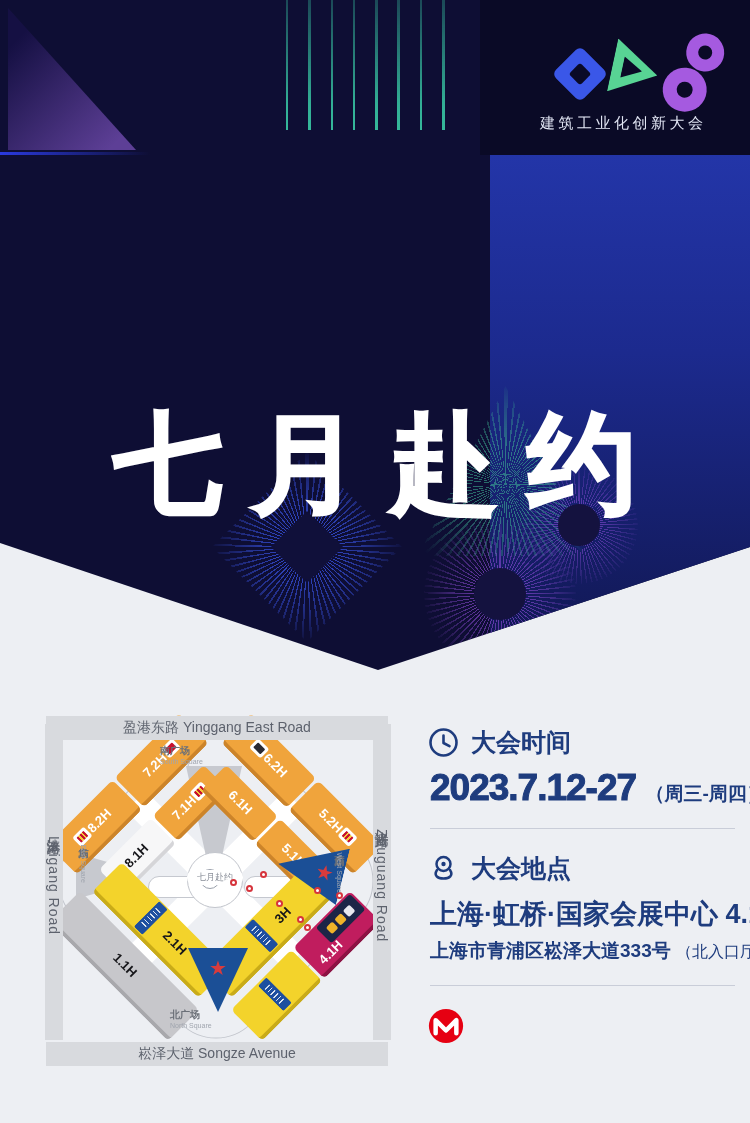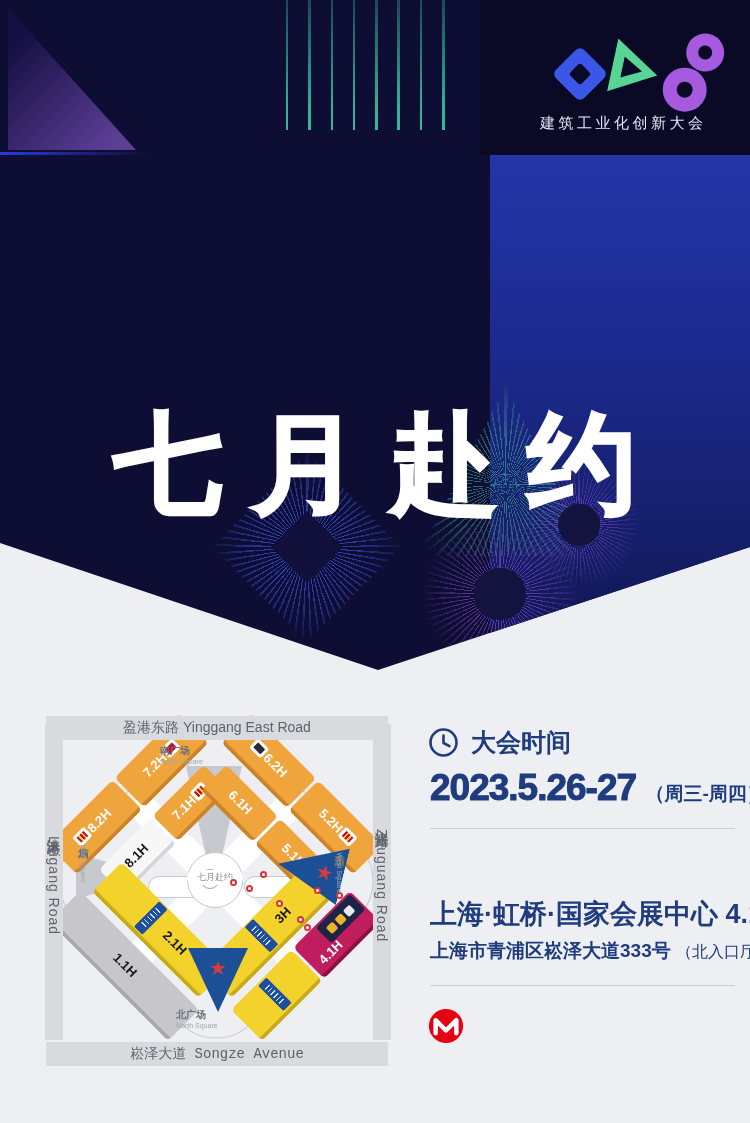--- a/index.html
+++ b/index.html
@@ -308,49 +308,57 @@
     <div class="dot" style="left:257px;top:206px;"></div>
     <div class="dot" style="left:274px;top:177px;"></div>
     <div class="dot" style="left:296px;top:182px;"></div>
     <div class="dot" style="left:264px;top:214px;"></div>
     <div class="dot" style="left:190px;top:169px;"></div>
 
     <div class="sq-label" style="left:120px;top:34px;width:110px;">
       <span class="cn">南广场</span>
         <span class="en">South Square</span>
     </div>
-    <div class="sq-label" style="left:136px;top:298px;width:90px;">
+    <div class="sq-label" style="left:130px;top:298px;width:90px;">
       <span class="cn">北广场</span>
         <span class="en">North Square</span>
     </div>
     <div class="sq-label vert" style="left:34px;top:130px;height:60px;">
       <span class="cn">东广场</span> <span class="en">East Square</span>
     </div>
     <div class="sq-label vert" style="left:290px;top:138px;height:60px;">
       <span class="cn">西广场</span> <span class="en">West Square</span>
     </div>
 
     <div class="road h" style="top:6px;">盈港东路 Yinggang East Road</div>
-    <div class="road h" style="top:332px;font-family:Liberation Mono, monospace;">崧泽大道 Songze Avenue</div>
+    <div class="road h" style="top:332px;">崧泽大道 Songze Avenue</div>
     <div class="road v" style="left:5px;">涞港路 Laigang Road</div>
     <div class="road v" style="left:333px;">诸光路 Zhuguang Road</div>
   </div>
 
   <div class="details">
 
     <div class="d-head" style="top:14px;">
       <svg width="31" height="31" viewBox="0 0 31 31">
         <circle cx="15.5" cy="15.5" r="13" fill="none" stroke="#1e3c7e" stroke-width="2.6"></circle>
         <path d="M15.5 8.5 V16 L21.5 19.2" fill="none" stroke="#1e3c7e" stroke-width="2.6" stroke-linecap="round" stroke-linejoin="round"></path>
       </svg>
       <span>大会时间</span>
     </div>
-    <div class="d-date"><span>2023.5.26-27</span> <span class="wk">（周三-周四）</span></div>
+    <div class="d-date"><span>2023.7.12-27</span> <span class="wk">（周三-周四）</span></div>
     <div class="divider" style="top:116px;"></div>
 
+    <div class="d-head" style="top:140px;">
+      <svg width="31" height="31" viewBox="0 0 31 31">
+        <circle cx="15.5" cy="11" r="7" fill="none" stroke="#1e3c7e" stroke-width="2.5"></circle>
+        <circle cx="15.5" cy="11" r="2.2" fill="#1e3c7e"></circle>
+        <path d="M9 17 C5.5 22.5 9.5 25.5 15.5 25.5 C21.5 25.5 25.5 22.5 22 17" fill="none" stroke="#1e3c7e" stroke-width="2.5" stroke-linecap="round"></path>
+      </svg>
+      <span>大会地点</span>
+    </div>
     <div class="d-venue">上海·虹桥·国家会展中心 4.1H</div>
     <div class="d-addr"><span>上海市青浦区崧泽大道333号</span> <span class="note">（北入口厅）</span></div>
     <div class="divider" style="top:273px;"></div>
 
     <div class="metro">
       <svg width="36" height="36" viewBox="0 0 40 40">
         <circle cx="20" cy="20" r="19" fill="#e60012"></circle>
         <path d="M8.5 28 V13.5 L20 25 L31.5 13.5 V28" fill="none" stroke="#fff" stroke-width="5" stroke-linecap="round" stroke-linejoin="round"></path>
       </svg>
       <div class="metro-lines">

